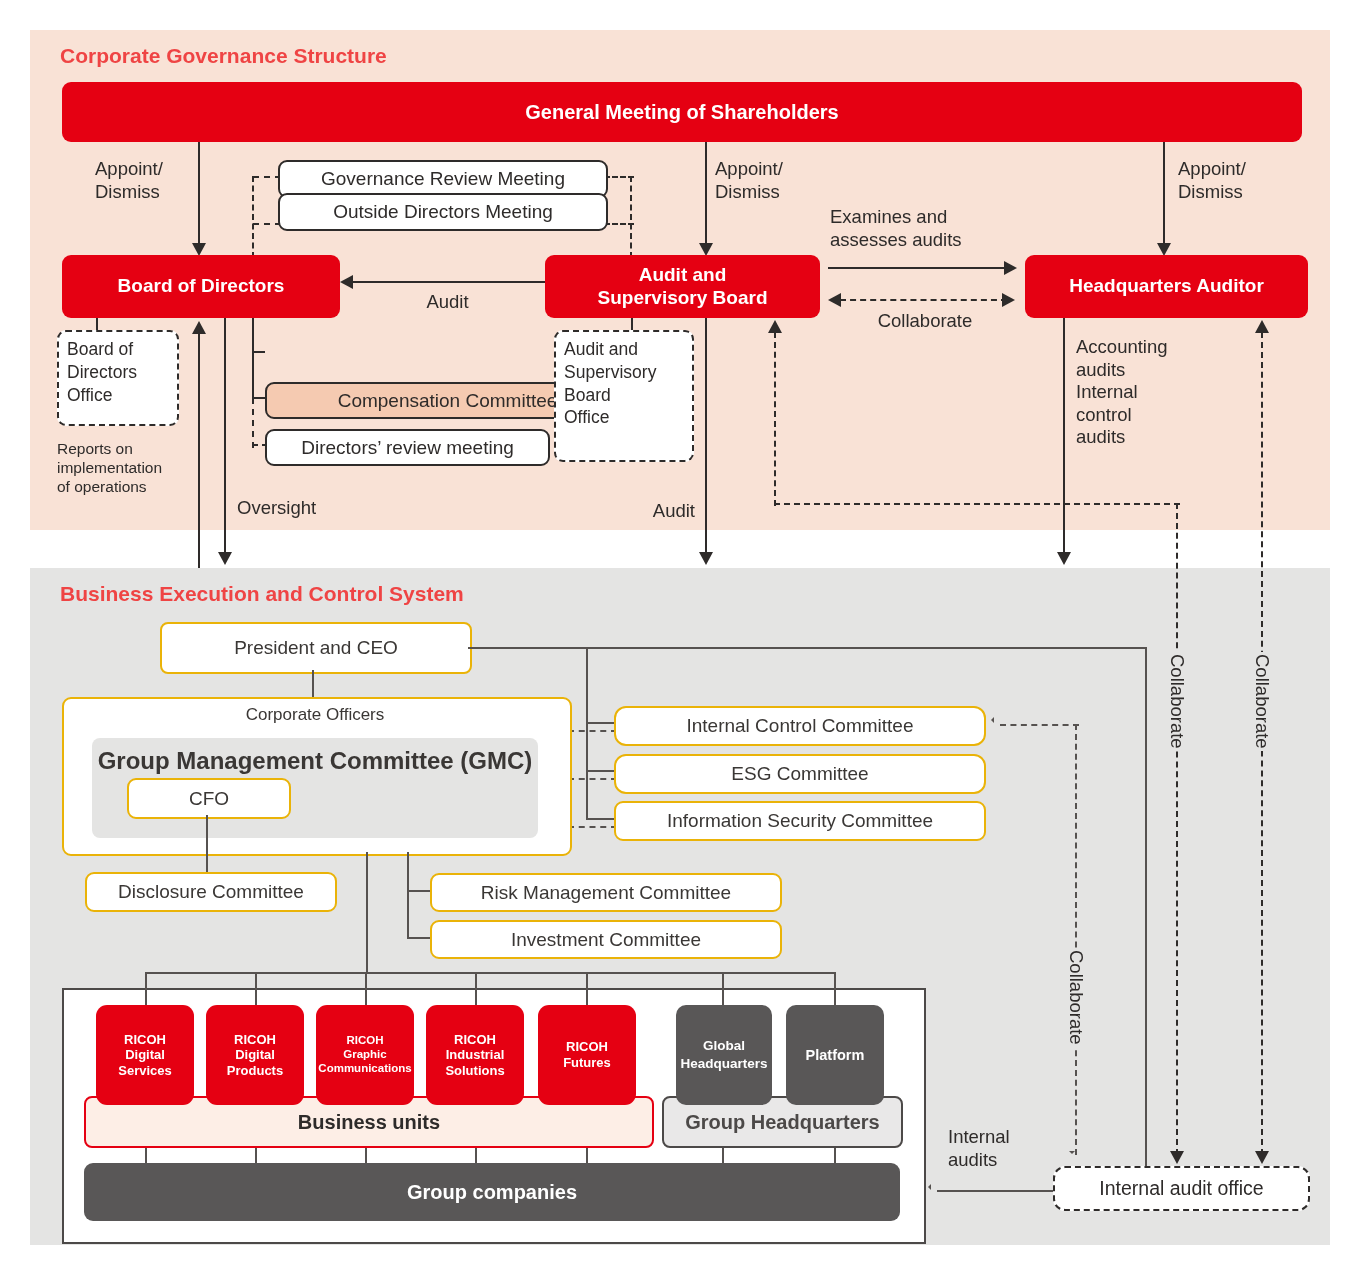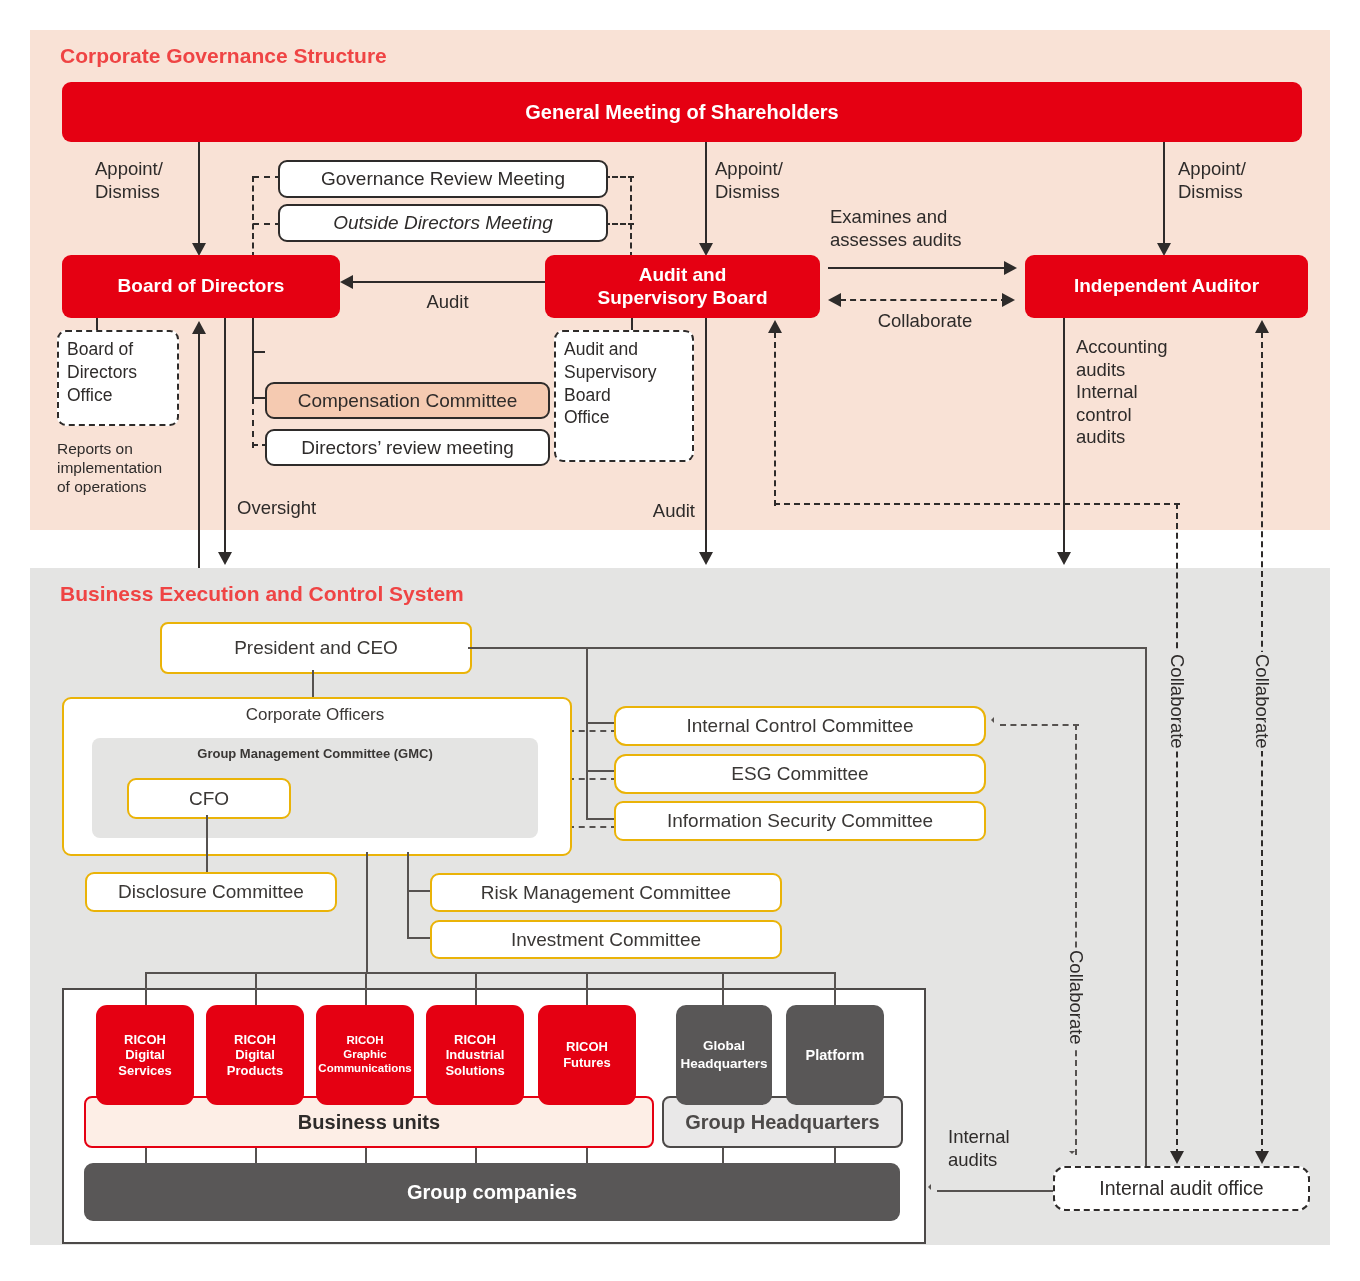--- a/index.html
+++ b/index.html
@@ -68,26 +68,26 @@
   <div class="lbl pre" style="left:1178px;top:158px;">Appoint/
 Dismiss</div>
 
   <div class="hl dash" style="left:253px;top:176px;width:25px;"></div>
   <div class="hl dash" style="left:604px;top:176px;width:27px;"></div>
   <div class="hl dash" style="left:253px;top:223px;width:25px;"></div>
   <div class="hl dash" style="left:604px;top:223px;width:27px;"></div>
   <div class="vl dash" style="left:252px;top:176px;height:79px;"></div>
   <div class="vl dash" style="left:630px;top:176px;height:79px;"></div>
   <div class="wbox" style="left:278px;top:160px;width:326px;height:34px;">Governance Review Meeting</div>
-  <div class="wbox" style="left:278px;top:204px;width:326px;height:34px;font-style:italic;">Outside Directors Meeting</div>
+  <div class="wbox" style="left:278px;top:193px;width:326px;height:34px;">Outside Directors Meeting</div>
 
   <div class="redbox" style="left:62px;top:255px;width:278px;height:63px;">Board of Directors</div>
   <div class="redbox pre" style="left:545px;top:255px;width:275px;height:63px;">Audit and
 Supervisory Board</div>
-  <div class="redbox" style="left:1025px;top:255px;width:283px;height:63px;">Independent Auditor</div>
+  <div class="redbox" style="left:1025px;top:255px;width:283px;height:63px;">Headquarters Auditor</div>
 
   <div class="hl" style="left:352px;top:281px;width:193px;"></div>
   <div class="ah left" style="left:340px;top:275px;"></div>
   <div class="lbl" style="left:395px;top:291px;width:105px;text-align:center;">Audit</div>
 
   <div class="lbl pre" style="left:830px;top:206px;">Examines and
 assesses audits</div>
   <div class="hl" style="left:828px;top:267px;width:178px;"></div>
   <div class="ah right" style="left:1004px;top:261px;"></div>
   <div class="hl dash" style="left:840px;top:299px;width:164px;"></div>
@@ -98,21 +98,21 @@
   <div class="vl" style="left:96px;top:318px;height:13px;"></div>
   <div class="dashbox pre" style="left:57px;top:330px;width:122px;height:96px;">Board of
 Directors
 Office</div>
 
   <div class="vl" style="left:252px;top:318px;height:80px;"></div>
   <div class="hl" style="left:252px;top:351px;width:13px;"></div>
   <div class="hl" style="left:252px;top:397px;width:13px;"></div>
   <div class="vl dash" style="left:252px;top:398px;height:47px;"></div>
   <div class="hl dash" style="left:252px;top:444px;width:13px;"></div>
-  <div class="wbox peach" style="left:265px;top:382px;width:281px;height:33px;">Compensation Committee</div>
+  <div class="wbox peach" style="left:265px;top:382px;width:281px;height:33px;padding-left:40px;">Compensation Committee</div>
   <div class="wbox" style="left:265px;top:429px;width:281px;height:33px;">Directors’ review meeting</div>
 
   <div class="vl" style="left:631px;top:318px;height:13px;"></div>
   <div class="dashbox pre" style="left:554px;top:330px;width:140px;height:132px;">Audit and
 Supervisory
 Board
 Office</div>
 
   <div class="lbl pre" style="left:57px;top:440px;font-size:15.5px;">Reports on
 implementation
@@ -154,21 +154,21 @@
   <div class="hl gline" style="left:586px;top:722px;width:28px;"></div>
   <div class="hl gline" style="left:586px;top:770px;width:28px;"></div>
   <div class="hl gline" style="left:586px;top:818px;width:28px;"></div>
   <div class="hl dash gline" style="left:568px;top:730px;width:46px;"></div>
   <div class="hl dash gline" style="left:568px;top:778px;width:46px;"></div>
   <div class="hl dash gline" style="left:568px;top:826px;width:46px;"></div>
 
   <div class="gbox" style="left:62px;top:697px;width:506px;height:155px;align-items:flex-start;"></div>
   <div class="lbl" style="left:62px;top:705px;width:506px;text-align:center;font-size:17px;color:#3a3735;">Corporate Officers</div>
   <div class="abs" style="left:92px;top:738px;width:446px;height:100px;background:#e4e4e3;border-radius:8px;"></div>
-  <div class="lbl" style="left:92px;top:746px;width:446px;text-align:center;font-weight:bold;font-size:13px;color:#3a3735;">Group Management Committee (GMC)</div>
+  <div class="lbl" style="left:92px;top:746px;width:446px;text-align:center;font-weight:bold;font-size:24px;color:#3a3735;">Group Management Committee (GMC)</div>
   <div class="gbox" style="left:127px;top:778px;width:160px;height:37px;">CFO</div>
 
   <div class="gbox" style="left:614px;top:706px;width:368px;height:36px;border-radius:12px;">Internal Control Committee</div>
   <div class="gbox" style="left:614px;top:754px;width:368px;height:36px;border-radius:12px;">ESG Committee</div>
   <div class="gbox" style="left:614px;top:801px;width:368px;height:36px;border-radius:9px;">Information Security Committee</div>
 
   <div class="ah gleft" style="left:988px;top:717px;"></div>
   <div class="hl dash gline" style="left:1000px;top:724px;width:76px;"></div>
   <div class="vl dash gline" style="left:1075px;top:724px;height:428px;"></div>
   <div class="ah gdown" style="left:1069px;top:1151px;"></div>

